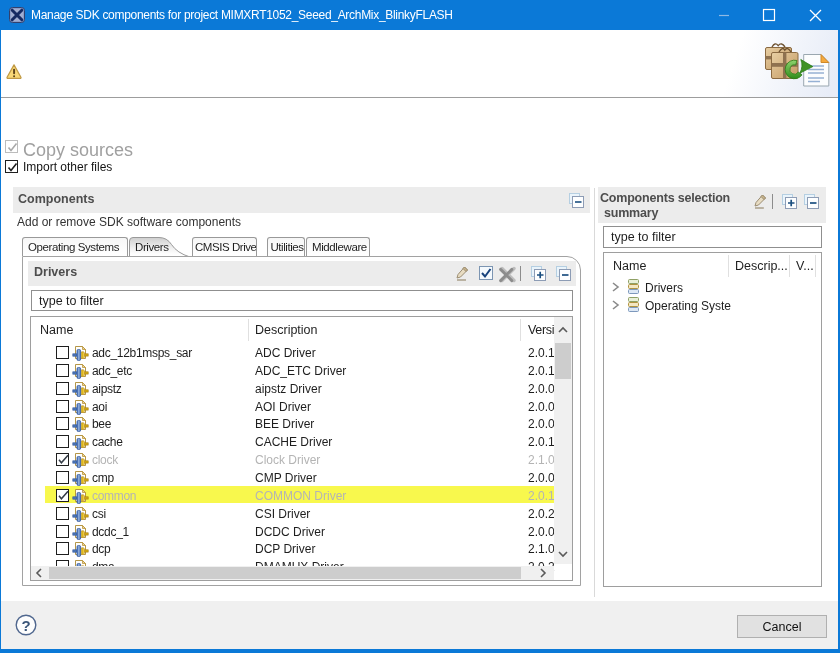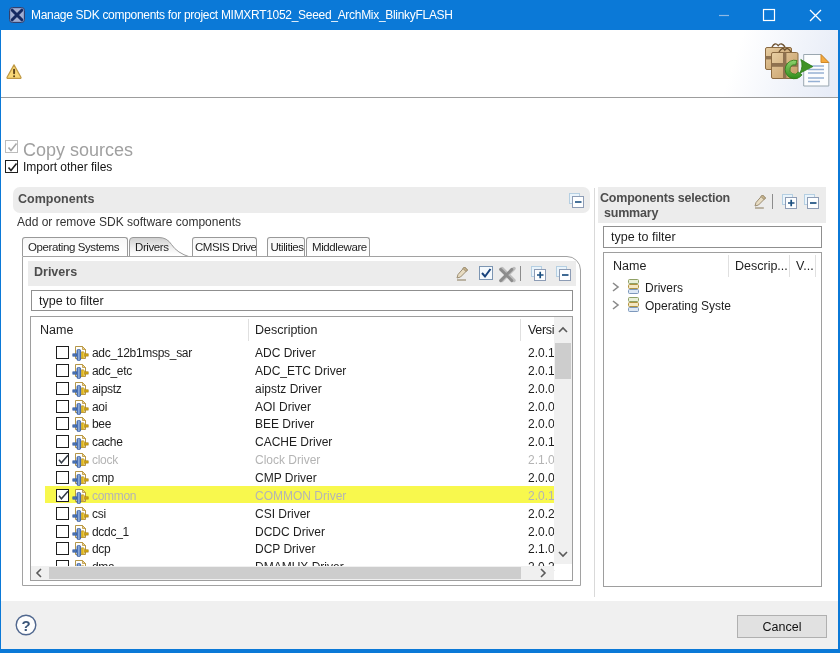--- a/index.html
+++ b/index.html
@@ -21,21 +21,21 @@
 
 .cb { position:absolute; width:13px; height:13px; background:#fff; }
 .cb svg { position:absolute; left:0; top:0; }
 #cb1 { left:5px; top:140px; border:1px solid #bcbcbc; }
 #cb2 { left:5px; top:160px; border:1px solid #1e1e1e; }
 #lbl1 { left:23px; top:140px; color:#a0a0a0; font-size:18px; }
 #lbl2 { left:23px; top:160px; color:#141414; font-size:12px; }
 
 .band { position:absolute; background:#ececec; }
 .band-title { font-weight:bold; color:#4d4d4d; font-size:12.5px; }
-#comp-band { left:13px; top:187px; width:577px; height:26px;border-radius:7px; }
+#comp-band { left:13px; top:187px; width:577px; height:26px; }
 #comp-band span { position:absolute; left:5px; top:5px; }
 #comp-desc { left:17px; top:215px; font-size:12px; color:#333; }
 .tab { position:absolute; top:237px; height:19px; border:1px solid #999; border-bottom:none; border-radius:3px 3px 0 0; background:linear-gradient(#f6f6f6,#fff); padding:3px 0 0 5px; font-size:11.5px; letter-spacing:-0.4px; color:#1e1e1e; white-space:nowrap; overflow:hidden; }
 
 #tabbox { left:22px; top:256px; width:559px; height:330px; border:1px solid #a2a2a2; border-radius:0 14px 0 0; background:#fff; }
 #drv-band { left:28px; top:261px; width:548px; height:25px; }
 #drv-band span { position:absolute; left:6px; top:4px; }
 .filter { position:absolute; border:1px solid #8f8f8f; background:#fff; font-size:12.5px; color:#1e1e1e; }
 #filter1 { left:31px; top:290px; width:542px; height:21px; }
 #filter1 span, #filter2 span { position:absolute; left:7px; top:3px; }

